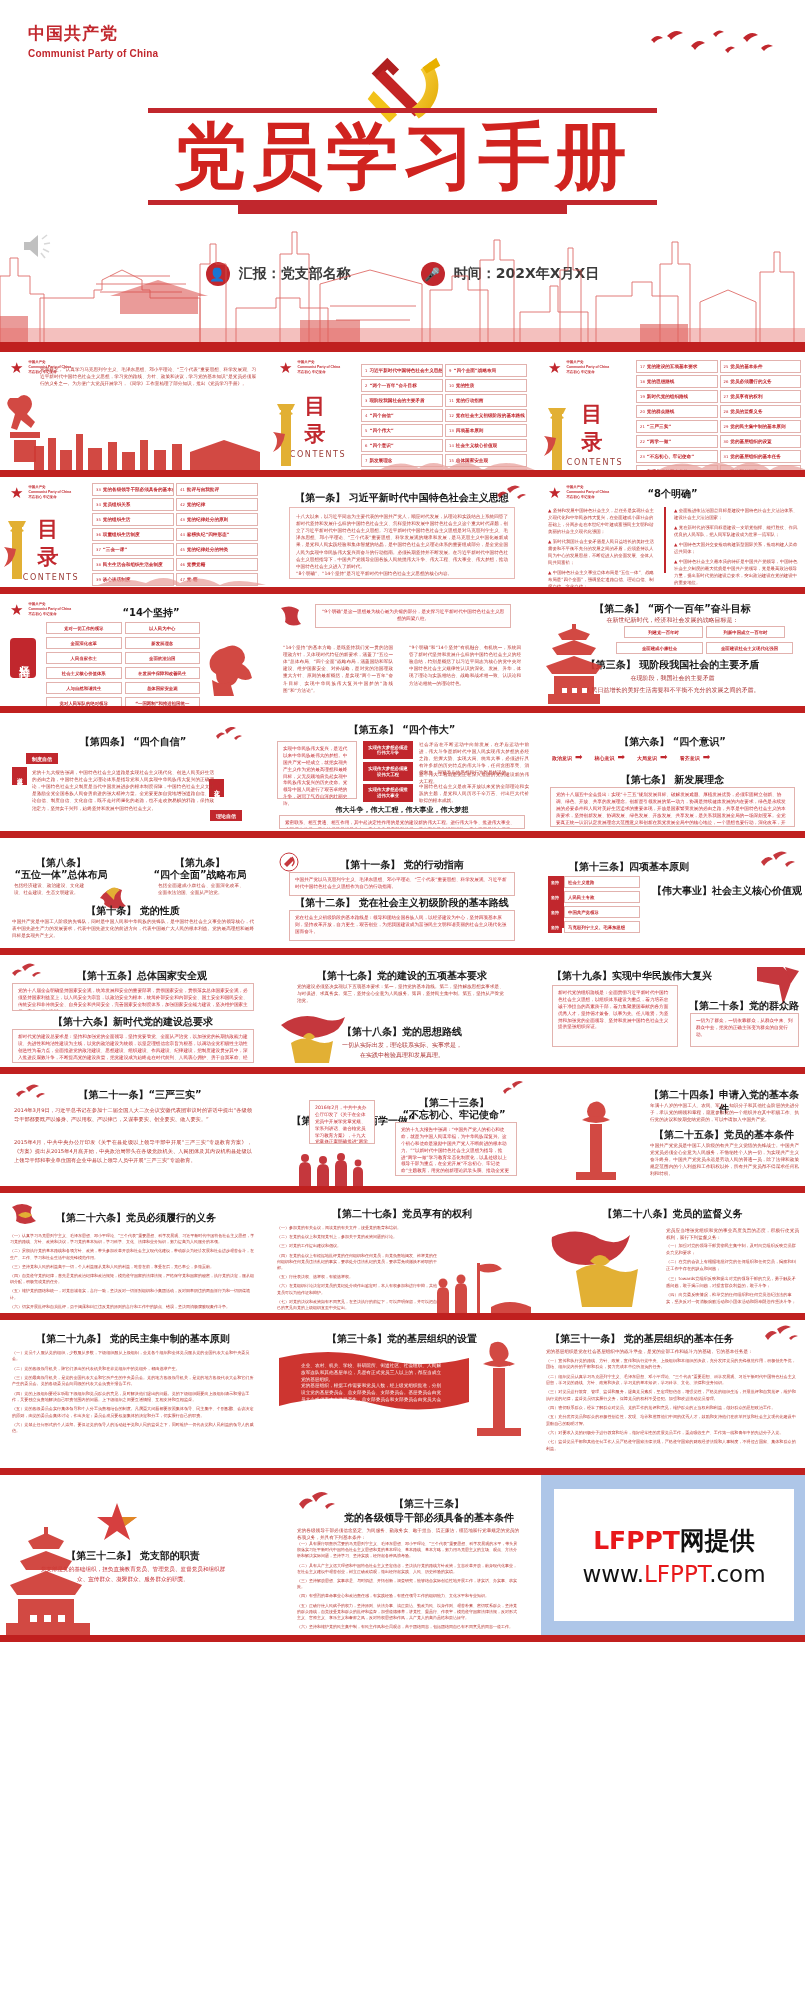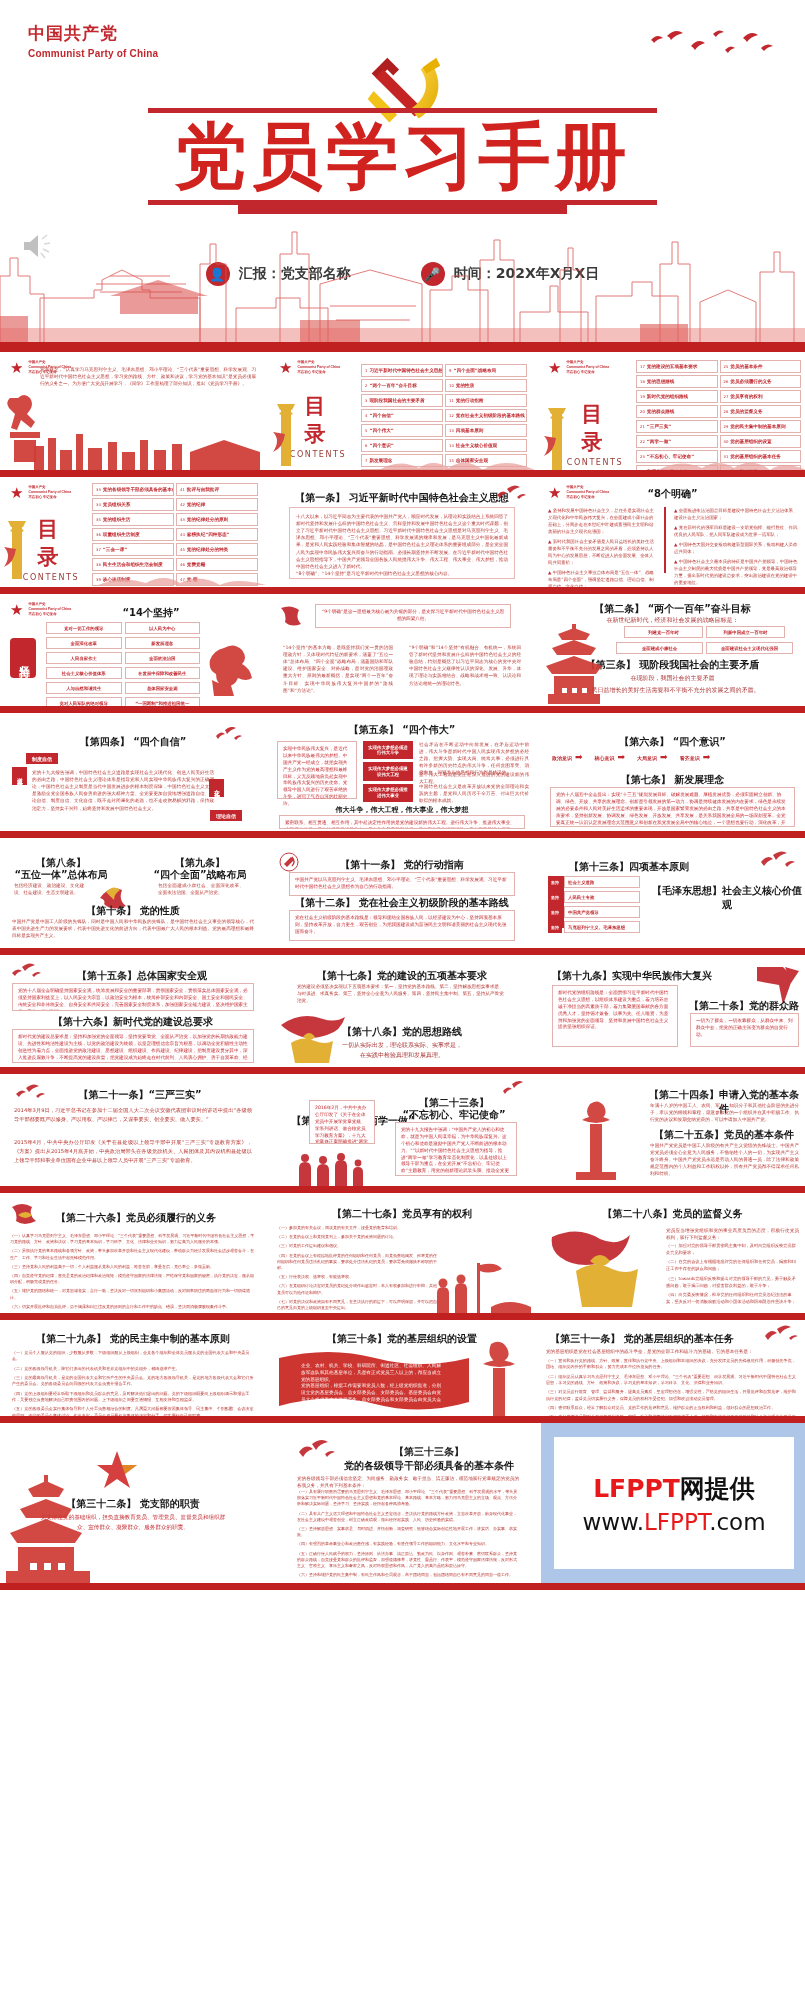--- a/index.html
+++ b/index.html
@@ -863,21 +863,21 @@
             </div>
             <div style="display: flex; align-items: stretch; gap: 2px;">
               <div style="background: rgb(193, 39, 45); color: rgb(255, 255, 255); font-size: 4px; font-weight: bold; padding: 2px 3px; display: flex; align-items: center;">坚持</div>
               <div class="chip" style="flex: 1 1 0%; text-align: left;">中国共产党领导</div>
             </div>
             <div style="display: flex; align-items: stretch; gap: 2px;">
               <div style="background: rgb(193, 39, 45); color: rgb(255, 255, 255); font-size: 4px; font-weight: bold; padding: 2px 3px; display: flex; align-items: center;">坚持</div>
               <div class="chip" style="flex: 1 1 0%; text-align: left;">马克思列宁主义、毛泽东思想</div>
             </div>
           </div>
-        <div class="t-title" style="left:110px; width:158px; top:46px;">【毛泽东思想】社会主义核心价值观</div>
+        <div class="t-title" style="left:110px; width:158px; top:46px;">【伟大事业】社会主义核心价值观</div>
       </div>
     </div>
 
     <div class="rowbar">
         <i></i>
         <i></i>
         <i></i>
       </div>
 
     <div class="grid-row" style="height:112px">
@@ -1083,21 +1083,21 @@
         </div>
       </div>
     </div>
 
     <div class="rowbar">
         <i></i>
         <i></i>
         <i></i>
       </div>
 
-    <div class="grid-row" style="height:96px">
+    <div class="grid-row" style="height:148px">
 
       <div class="thumb">
         <div class="t-title" style="top:12px;">【第二十九条】 党的民主集中制的基本原则</div>
         <div class="bullets" id="art29" style="left:12px; right:12px; top:30px; font-size:4.1px; line-height:1.55;">
             <div>（一）党员个人服从党的组织，少数服从多数，下级组织服从上级组织，全党各个组织和全体党员服从党的全国代表大会和中央委员会。</div>
             <div>（二）党的各级领导机关，除它们派出的代表机关和在非党组织中的党组外，都由选举产生。</div>
             <div>（三）党的最高领导机关，是党的全国代表大会和它所产生的中央委员会。党的地方各级领导机关，是党的地方各级代表大会和它们所产生的委员会。党的各级委员会向同级的代表大会负责并报告工作。</div>
             <div>（四）党的上级组织要经常听取下级组织和党员群众的意见，及时解决他们提出的问题。党的下级组织既要向上级组织请示和报告工作，又要独立负责地解决自己职责范围内的问题。上下级组织之间要互通情报、互相支持和互相监督。</div>
             <div>（五）党的各级委员会实行集体领导和个人分工负责相结合的制度。凡属重大问题都要按照集体领导、民主集中、个别酝酿、会议决定的原则，由党的委员会集体讨论，作出决定；委员会成员要根据集体的决定和分工，切实履行自己的职责。</div>
             <div>（六）党禁止任何形式的个人崇拜。要保证党的领导人的活动处于党和人民的监督之下，同时维护一切代表党和人民利益的领导人的威信。</div>

